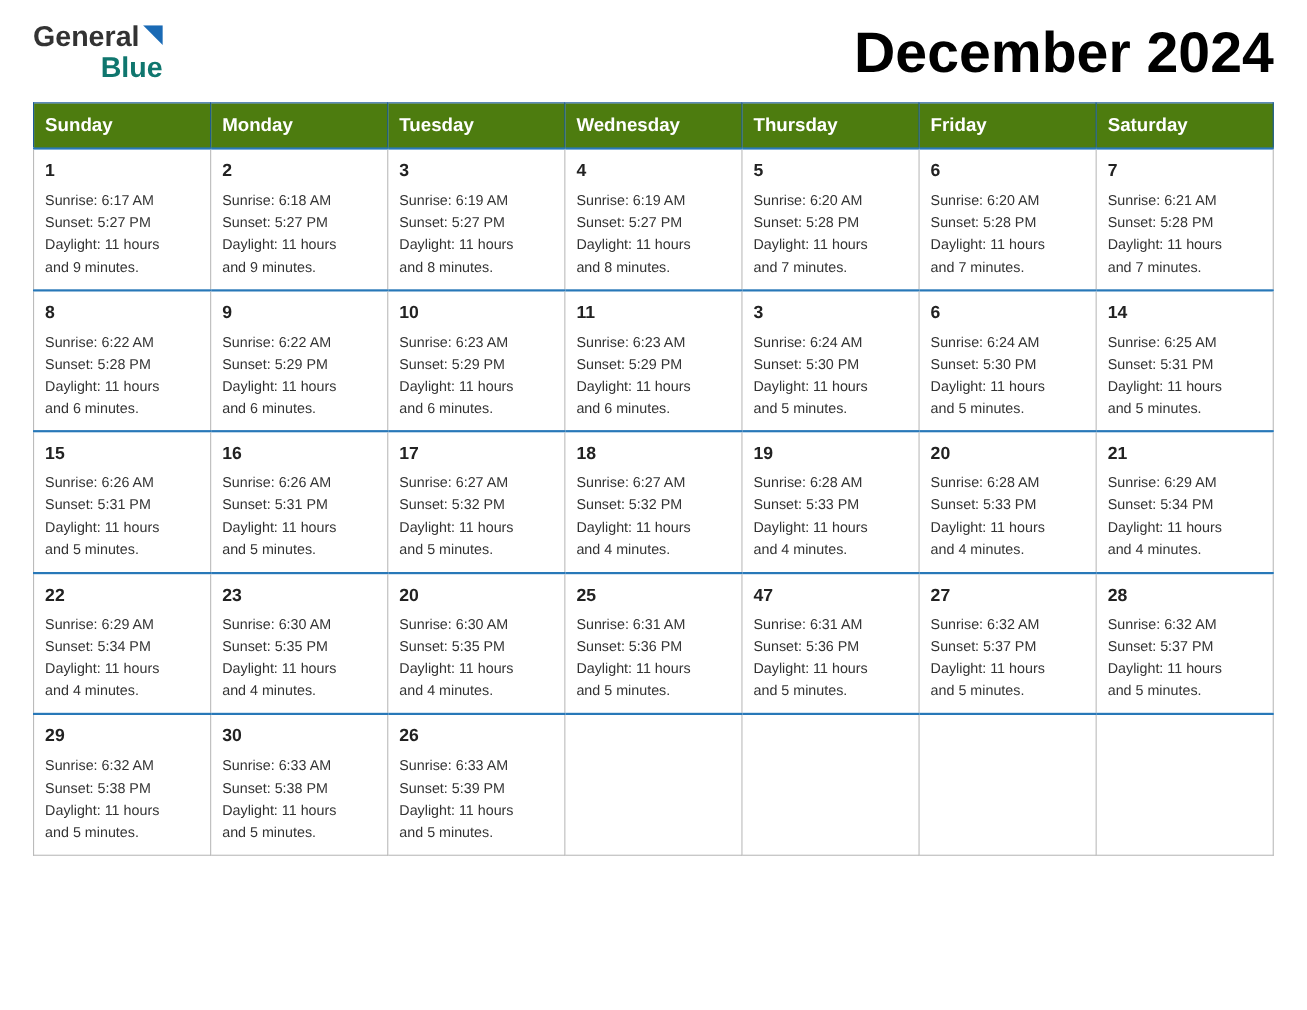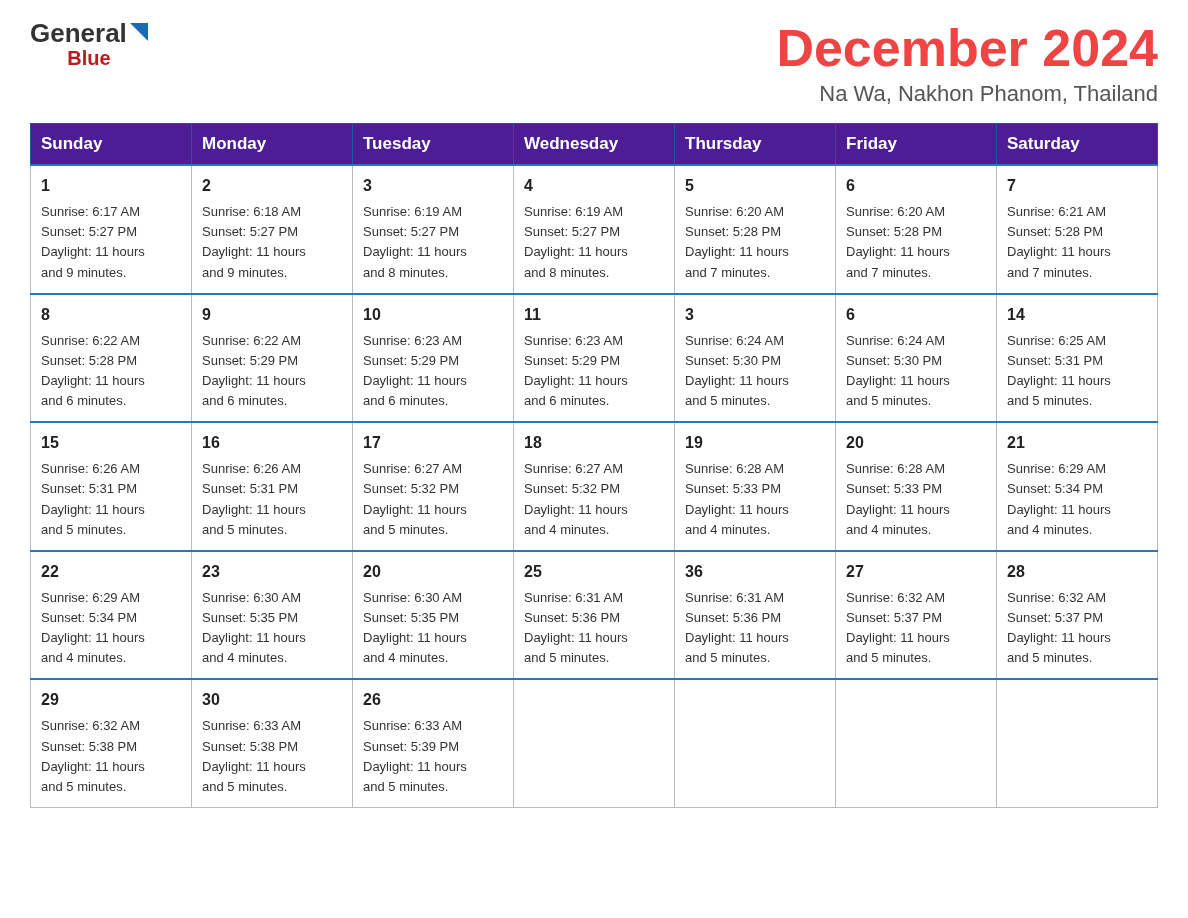--- a/index.html
+++ b/index.html
@@ -12,56 +12,56 @@
     }
     .header-section {
       display: flex;
       justify-content: space-between;
       align-items: flex-start;
       margin-bottom: 16px;
     }
     .logo {
       display: flex;
       flex-direction: column;
-      align-items: center;
+      align-items: flex-end;
     }
     .logo-text {
       font-size: 26px;
       font-weight: bold;
       color: #333;
       line-height: 1;
     }
     .logo-bottom {
-      font-size: 20px;
-      font-weight: bold;
-      color: #b91c1c;
+      font-size: 26px;
+      font-weight: bold;
+      color: #0f766e;
       line-height: 1;
       margin-top: 2px;
     }
     .title-section {
       text-align: right;
     }
     .month-title {
       font-size: 52px;
       font-weight: bold;
-      color: #ef4444;
+      color: #000000;
       line-height: 1.1;
     }
     .subtitle {
       font-size: 22px;
       color: #555;
       margin-top: 4px;
     }
     .calendar-table {
       width: 100%;
       border-collapse: collapse;
       border: 1px solid #aaa;
     }
     .calendar-table th {
-      background-color: #4c1d95;
+      background-color: #4d7c0f;
       color: #ffffff;
       font-size: 17px;
       font-weight: bold;
       padding: 10px 10px;
       text-align: left;
       border: 1px solid #1a5a9a;
     }
     .calendar-table td {
       vertical-align: top;
       padding: 8px 10px 10px 10px;
@@ -105,21 +105,20 @@
       <span style="display:inline-block; margin-left:3px; margin-top:2px;">
         <svg width="18" height="18" viewBox="0 0 18 18">
           <polygon points="0,0 18,0 18,18" fill="#1a6ab5"></polygon>
         </svg>
       </span>
     </div>
     <div class="logo-bottom">Blue</div>
   </div>
   <div class="title-section">
     <div class="month-title">December 2024</div>
-    <div class="subtitle">Na Wa, Nakhon Phanom, Thailand</div>
   </div>
 </div>
 
 <table class="calendar-table">
   <thead>
     <tr>
     <th>Sunday</th>
         <th>Monday</th>
         <th>Tuesday</th>
         <th>Wednesday</th>
@@ -330,21 +329,21 @@
         </td>
         <td>
           <span class="day-number">25</span>
           <span class="day-info">
             Sunrise: 6:31 AM<br>
             Sunset: 5:36 PM<br>
             Daylight: 11 hours <br>and 5 minutes.
           </span>
         </td>
         <td>
-          <span class="day-number">36</span>
+          <span class="day-number">47</span>
           <span class="day-info">
             Sunrise: 6:31 AM<br>
             Sunset: 5:36 PM<br>
             Daylight: 11 hours <br>and 5 minutes.
           </span>
         </td>
         <td>
           <span class="day-number">27</span>
           <span class="day-info">
             Sunrise: 6:32 AM<br>

